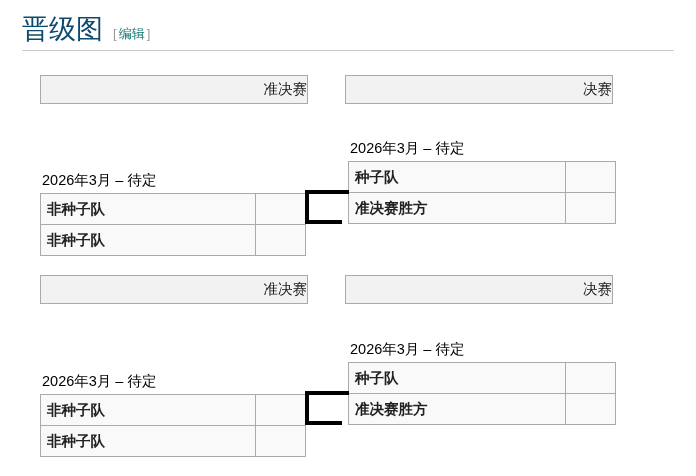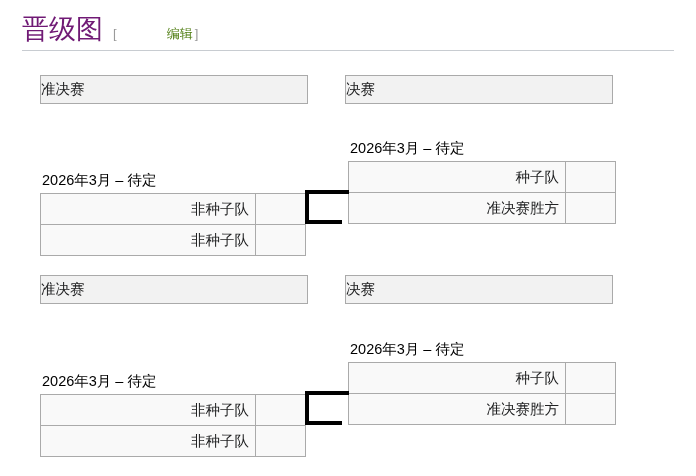--- a/index.html
+++ b/index.html
@@ -22,39 +22,38 @@
     left: 22px;
     top: 12px;
     width: 652px;
     height: 40px;
   }
   .section-title {
     font-family: "Liberation Serif", "DejaVu Serif", serif;
     font-size: 27px;
     font-weight: normal;
     line-height: 34px;
-    color: #701a75;
+    color: #0c4a6e;
     display: inline-block;
     vertical-align: baseline;
   }
   .edit-section {
     display: inline-block;
     font-size: 13px;
     line-height: 34px;
     vertical-align: baseline;
     margin-left: 10px;
     color: #909090;
     white-space: nowrap;
   }
   .edit-bracket { color: #9a9a9a; }
   .edit-link {
-    color: #4d7c0f;
+    color: #0f766e;
     text-decoration: none;
     padding: 0 2px;
-    margin-left: 48px;
   }
   .title-rule {
     position: absolute;
     left: 22px;
     top: 50px;
     width: 652px;
     height: 1px;
     background: #c8ccd1;
   }
 
@@ -67,21 +66,21 @@
     height: 476px;
   }
 
   .round-header {
     position: absolute;
     box-sizing: border-box;
     background: #f2f2f2;
     border: 1px solid #aaaaaa;
     height: 29px;
     line-height: 27px;
-    text-align: left;
+    text-align: right;
     font-size: 14.5px;
     color: #202122;
   }
 
   .match {
     position: absolute;
   }
   .match-date {
     font-size: 14.5px;
     line-height: 18px;
@@ -99,21 +98,21 @@
     border: 1px solid #aaaaaa;
     background: #f9f9f9;
     height: 31px;
     font-size: 14.5px;
     color: #202122;
     padding: 0 6px;
     vertical-align: middle;
     white-space: nowrap;
     overflow: hidden;
   }
-  .cell-team { text-align: right; }
+  .cell-team { text-align: left; font-weight: bold; }
   .cell-score { text-align: center; }
 
   
   .connector {
     position: absolute;
     background: #000000;
   }
 </style>
 </head>
 <body>

